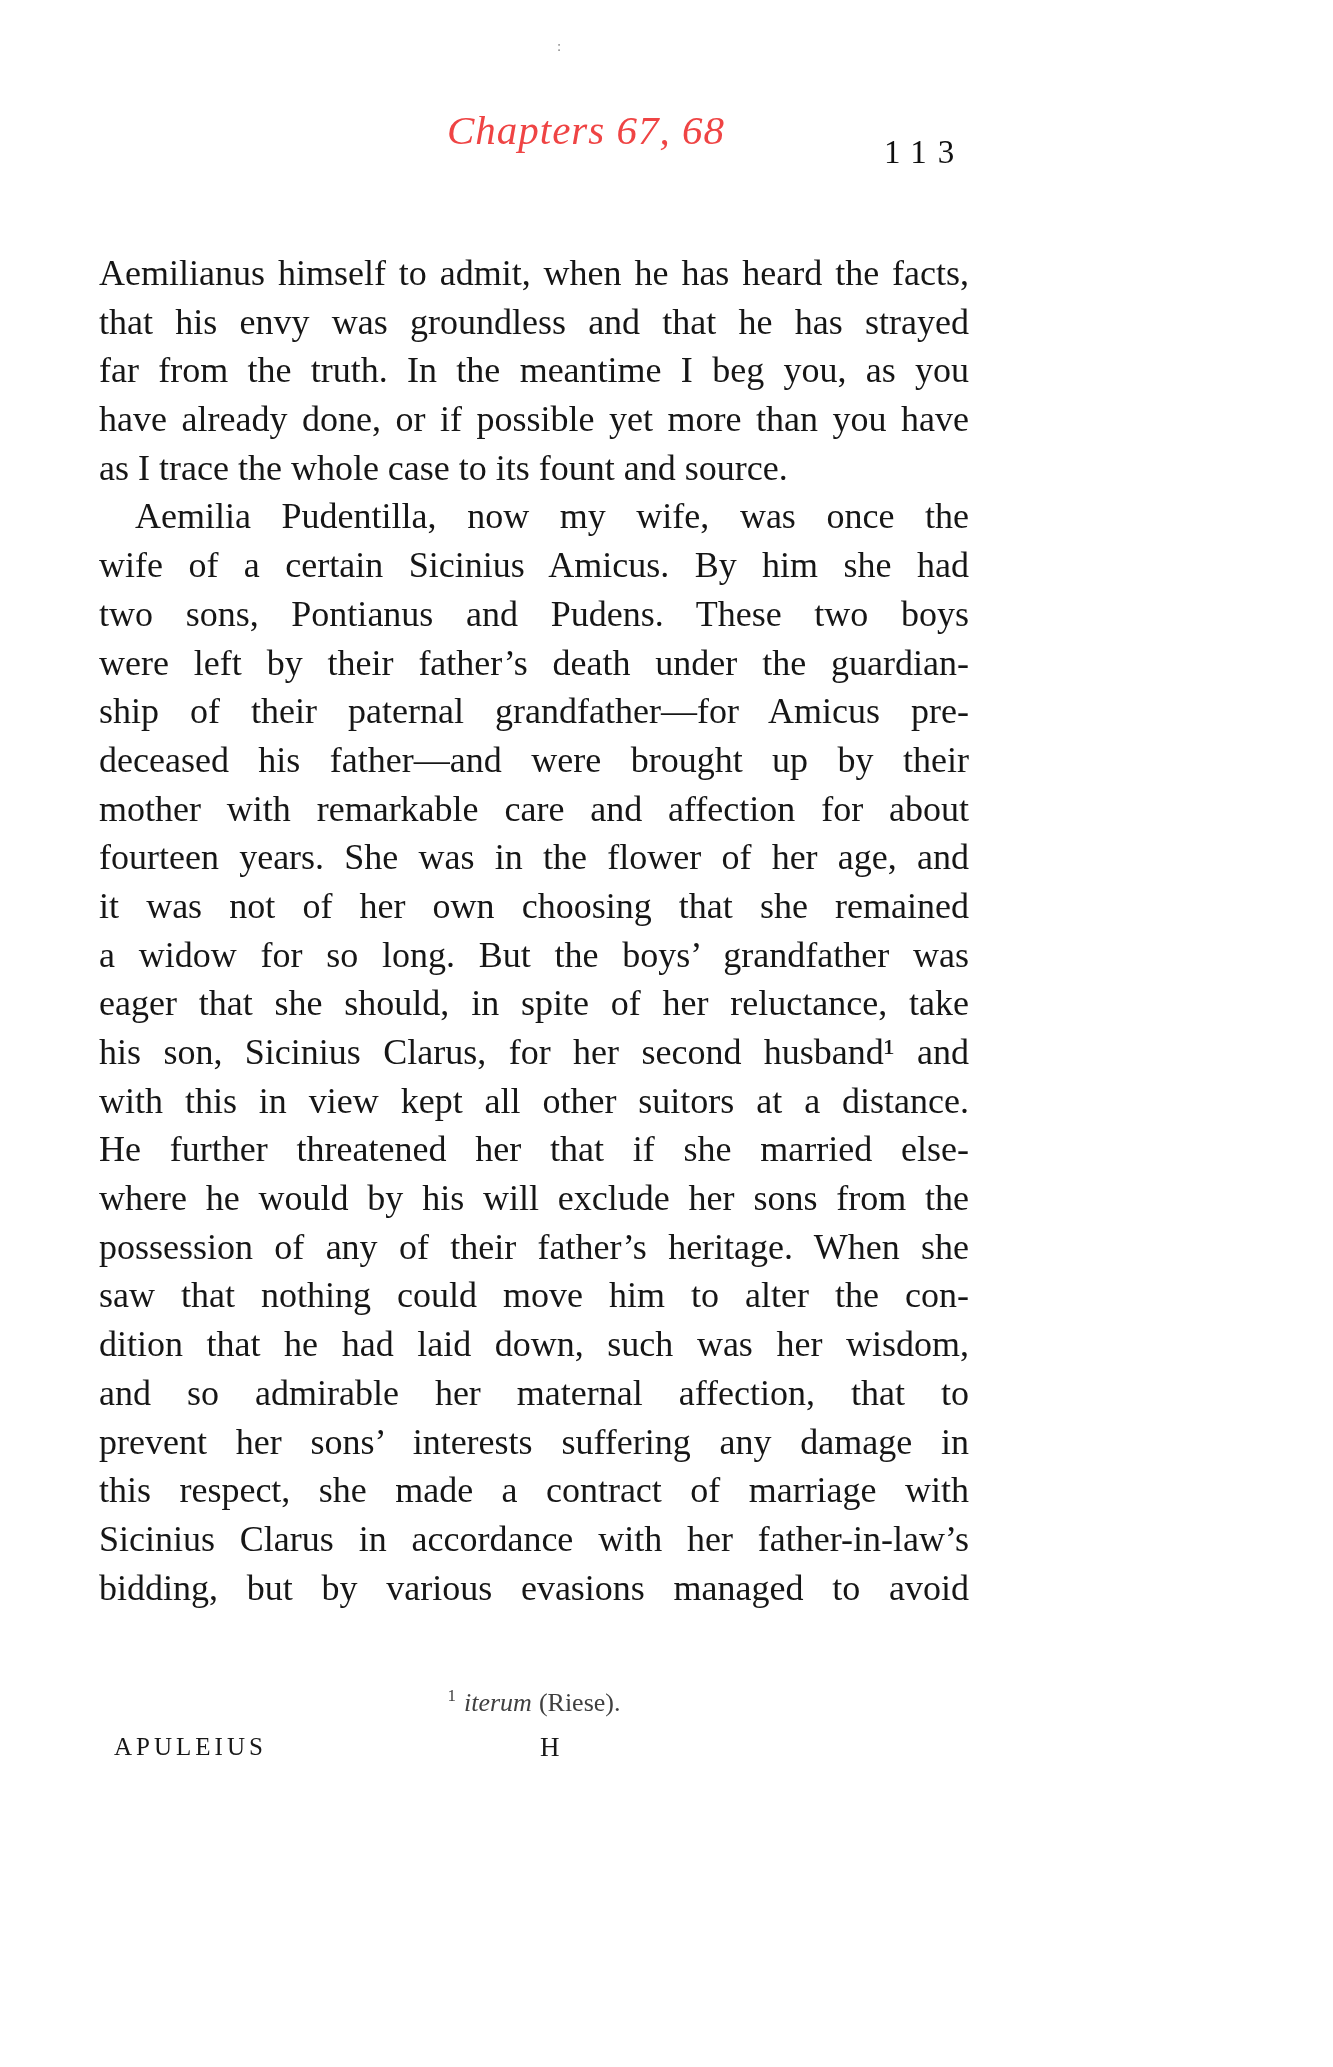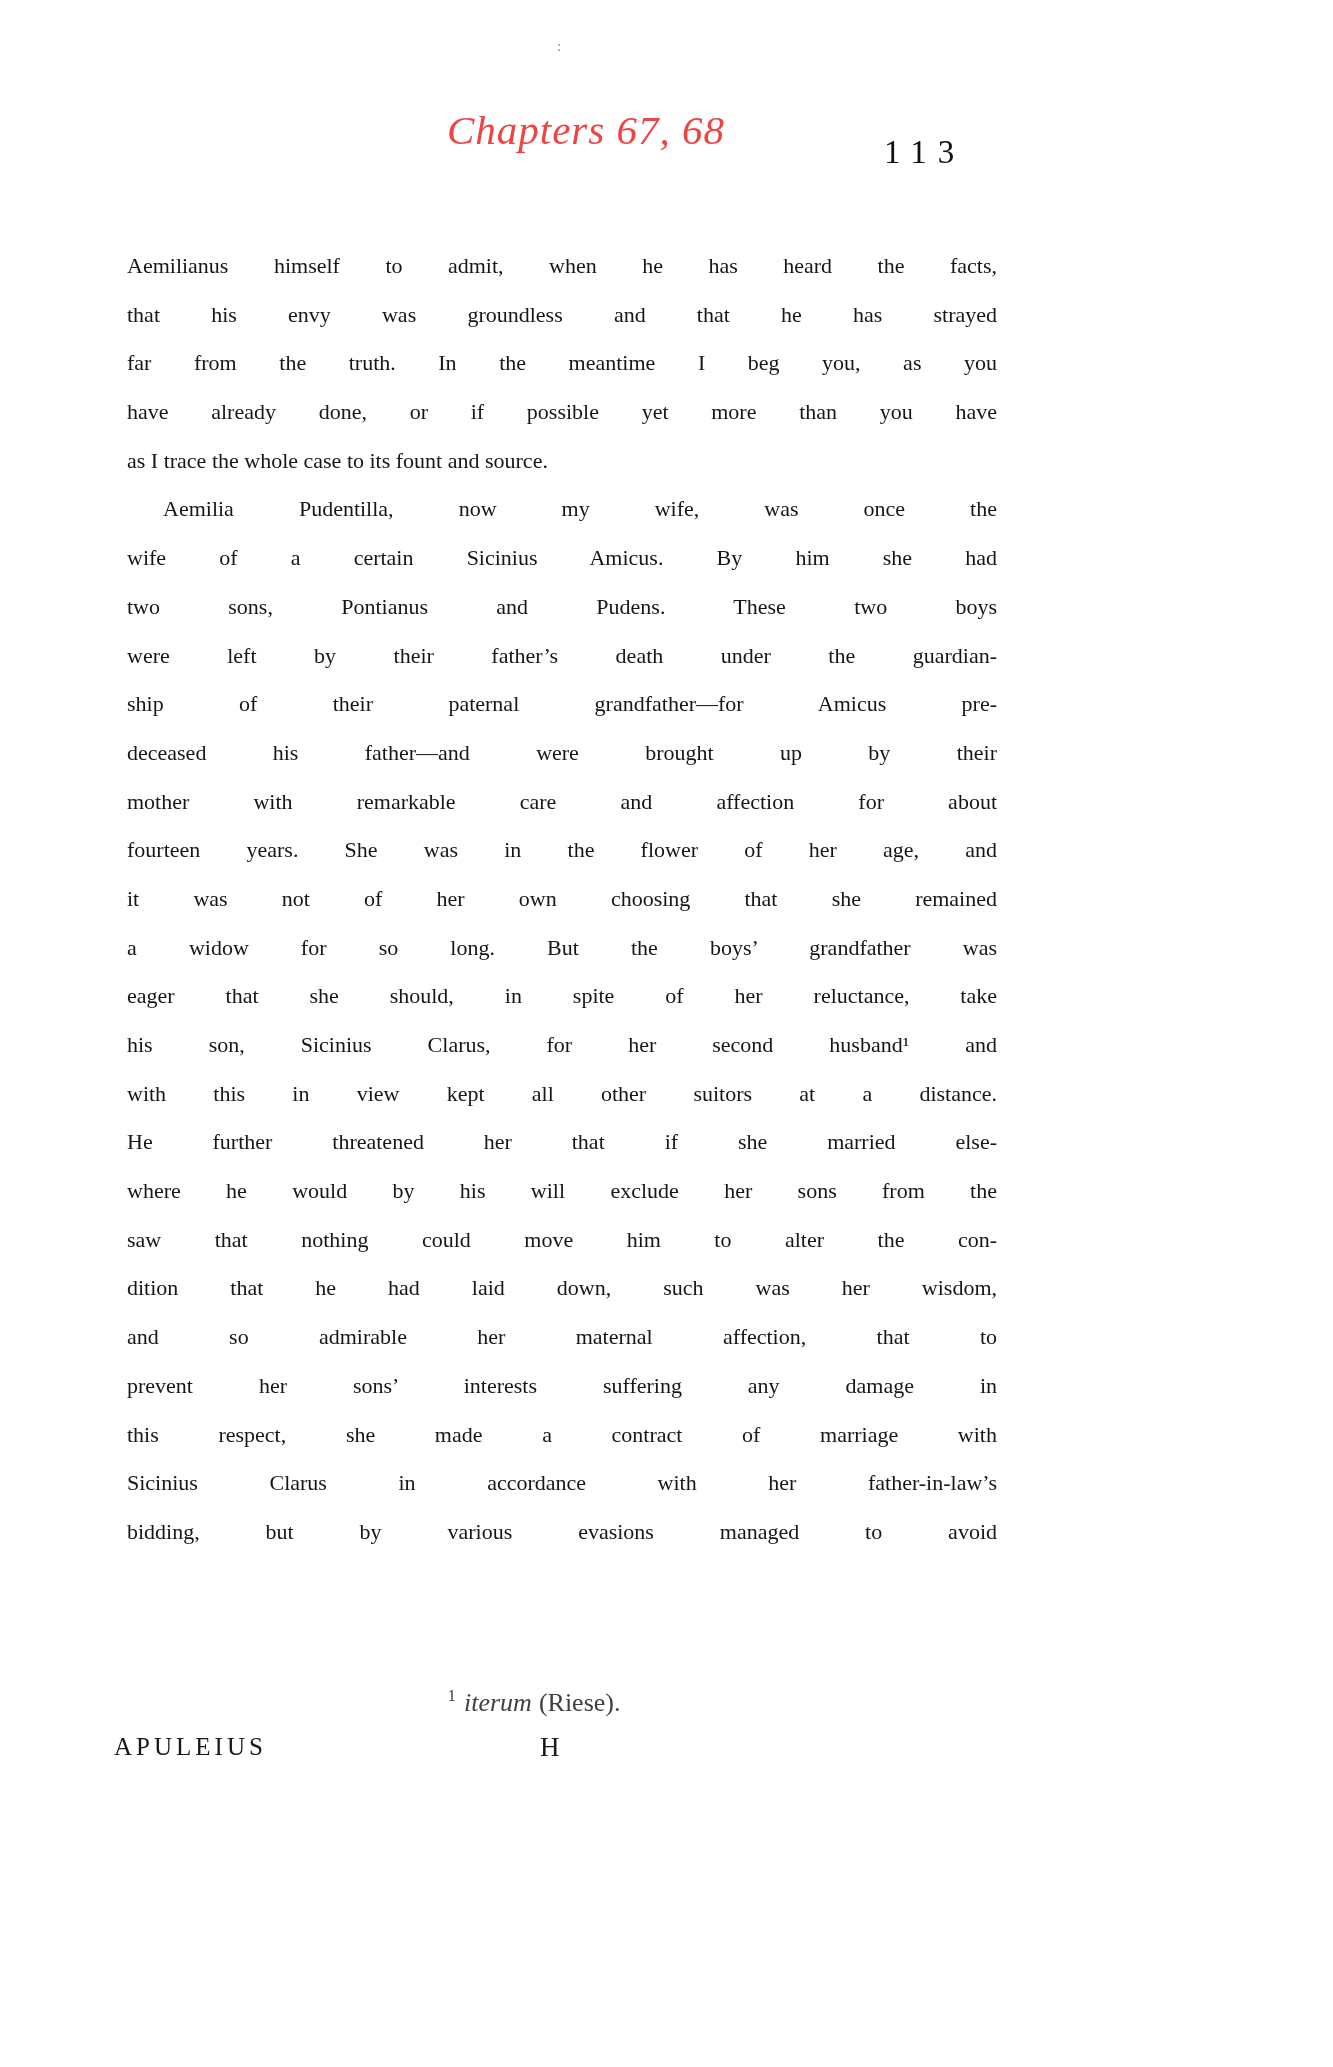--- a/index.html
+++ b/index.html
@@ -30,25 +30,24 @@
   }
   .page-number {
     position: absolute;
     left: 884px; top: 134px;
     font-size: 33px;
     letter-spacing: 11px;
     color: #101010;
   }
   .body-text {
     position: absolute;
-    left: 99px; top: 242px;
+    left: 99px; top: 249px;
     width: 870px;
-    font-size: 22px;
+    font-size: 36px;
     color: #161616;
-    margin-left: 28px;
   }
   .line {
     height: 48.7px;
     line-height: 48.7px;
     overflow: hidden;
     text-align: justify;
   }
   .line::after {
     content: "";
     display: inline-block;
@@ -116,20 +115,21 @@
         <div class="line">deceased his father—and were brought up by their</div>
         <div class="line">mother with remarkable care and affection for about</div>
         <div class="line">fourteen years. She was in the flower of her age, and</div>
         <div class="line">it was not of her own choosing that she remained</div>
         <div class="line">a widow for so long. But the boys’ grandfather was</div>
         <div class="line">eager that she should, in spite of her reluctance, take</div>
         <div class="line">his son, Sicinius Clarus, for her second husband¹ and</div>
         <div class="line">with this in view kept all other suitors at a distance.</div>
         <div class="line">He further threatened her that if she married else-</div>
         <div class="line">where he would by his will exclude her sons from the</div>
+        <div class="line">possession of any of their father’s heritage. When she</div>
         <div class="line">saw that nothing could move him to alter the con-</div>
         <div class="line">dition that he had laid down, such was her wisdom,</div>
         <div class="line">and so admirable her maternal affection, that to</div>
         <div class="line">prevent her sons’ interests suffering any damage in</div>
         <div class="line">this respect, she made a contract of marriage with</div>
         <div class="line">Sicinius Clarus in accordance with her father-in-law’s</div>
         <div class="line">bidding, but by various evasions managed to avoid</div>
       </div>
   </div>
 

